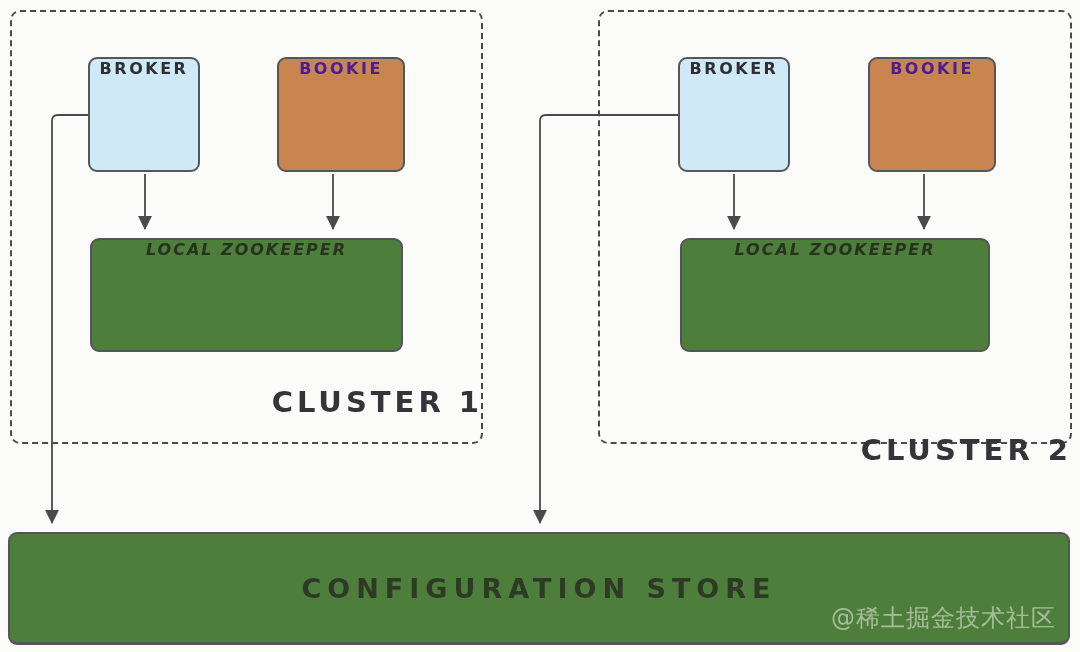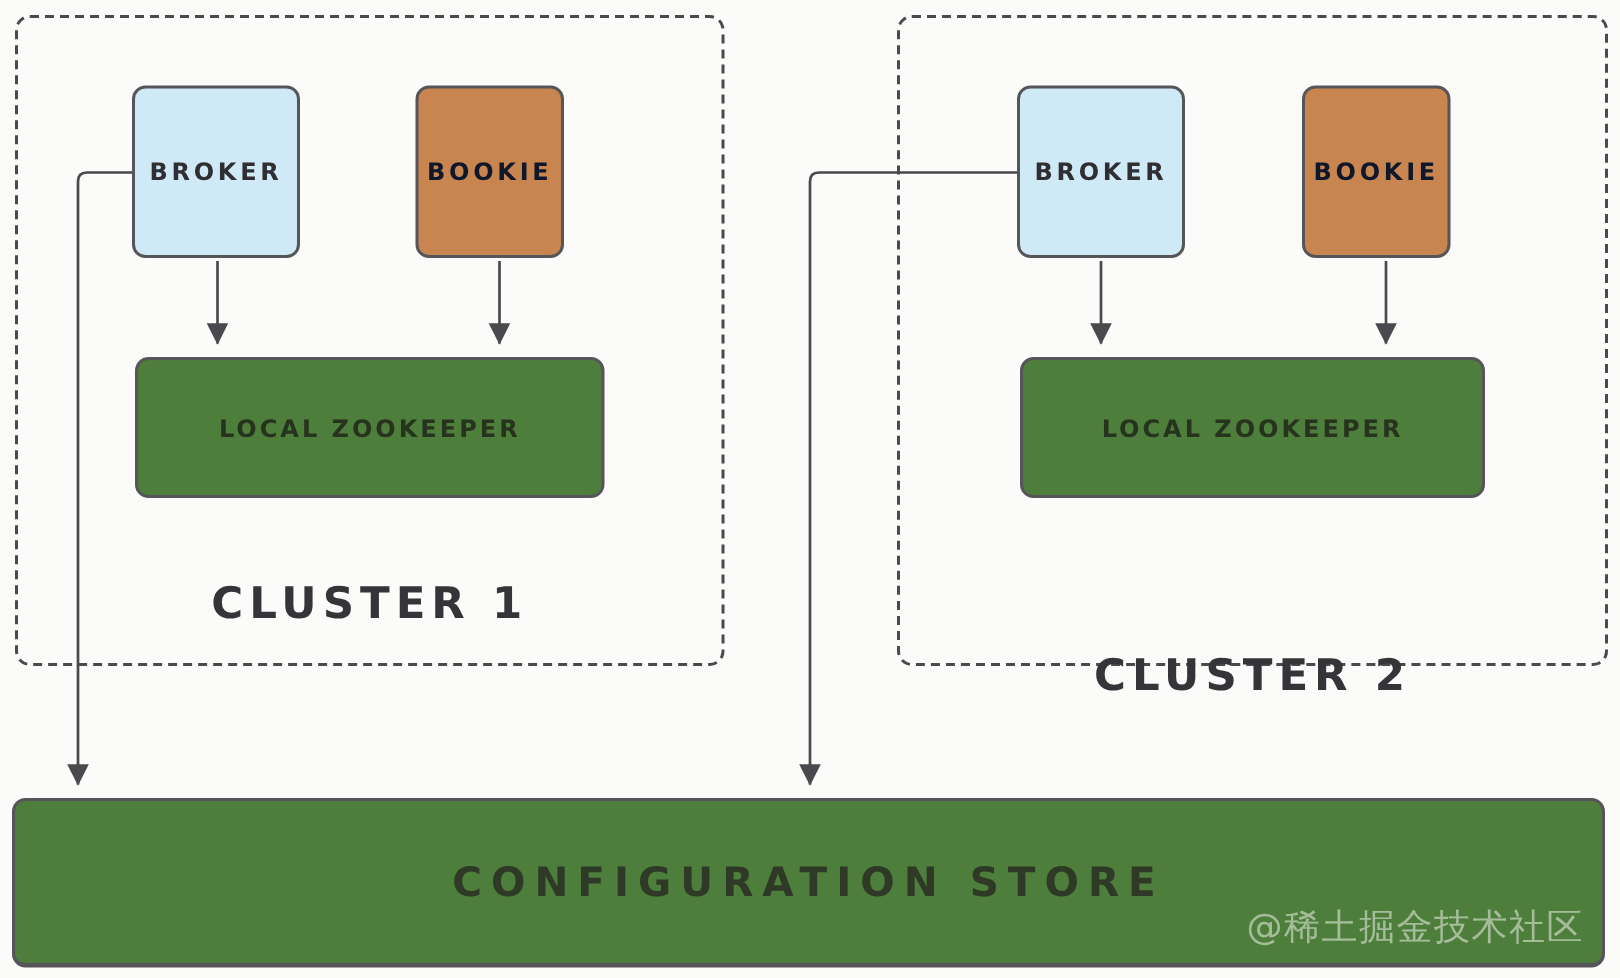--- a/index.html
+++ b/index.html
@@ -20,51 +20,52 @@
     box-sizing: border-box;
   }
   .cluster1 { left: 10px;  width: 473px; }
   .cluster2 { left: 598px; width: 474px; }
   .node {
     position: absolute;
     box-sizing: border-box;
     border: 2px solid #55555a;
     border-radius: 9px;
     display: flex;
-    align-items: center;
+    align-items: flex-start;
     justify-content: center;
     font-weight: bold;
     font-size: 16px;
     letter-spacing: 2.5px;
     color: #2f2f33;
     text-align: center;
   }
   .broker { background: #cfe9f6; top: 57px; width: 112px; height: 115px; }
-  .bookie { background: #c9854f; top: 57px; width: 99px; height: 115px; color: #0f172a; }
+  .bookie { background: #c9854f; top: 57px; width: 128px; height: 115px; color: #4c1d95; }
   .broker1 { left: 88px; }
   .bookie1 { left: 277px; }
   .broker2 { left: 678px; }
   .bookie2 { left: 868px; }
   .zookeeper {
     background: #4e7e3b;
     top: 238px;
-    height: 94px;
+    height: 114px;
     color: #26331d;
     letter-spacing: 2px;
+    font-style: italic;
   }
   .zookeeper1 { left: 90px;  width: 313px; }
   .zookeeper2 { left: 680px; width: 310px; }
   .cluster-label {
     position: absolute;
     top: 385px;
     font-size: 29px;
     font-weight: bold;
     letter-spacing: 4px;
     color: #353539;
-    text-align: center;
+    text-align: right;
   }
   .cluster-label-1 { left: 10px;  width: 473px; }
   .cluster-label-2 { left: 598px; width: 474px; margin-top: 48px; }
   .config-store {
     position: absolute;
     left: 8px;
     top: 532px;
     width: 1062px;
     height: 113px;
     box-sizing: border-box;

